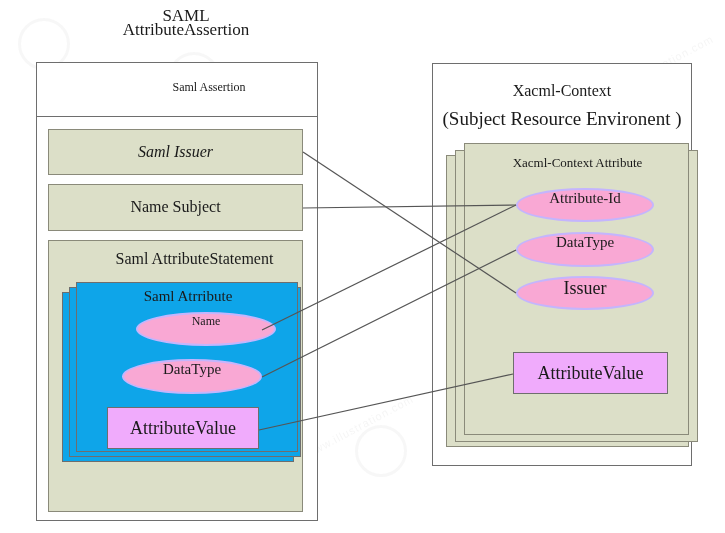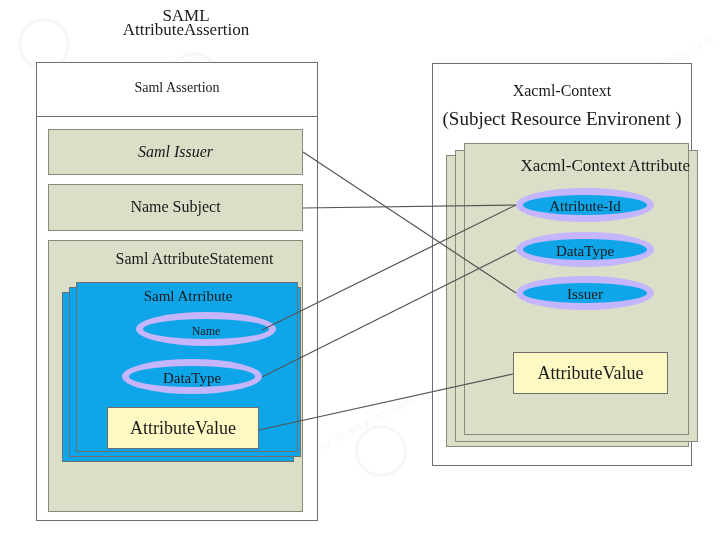--- a/index.html
+++ b/index.html
@@ -47,30 +47,30 @@
     text-align: center;
     line-height: 1.15;
   }
   .outer-white {
     background: #ffffff;
     border: 1px solid #6e6e6e;
     display: block;
   }
   .olive  { background: #dcdfc8; border: 1px solid #8a8a7a; }
   .gray   { background: #0ea5e9; border: 1px solid #6e6e6e; }
-  .white  { background: #fef9c3; border: 1px solid #6e6e6e; font-family: Liberation Serif, serif; }
+  .white  { background: #f0abfc; border: 1px solid #6e6e6e; font-family: Liberation Serif, serif; }
 
   .ellipse {
     position: absolute;
     box-sizing: border-box;
-    background: #0ea5e9;
-    border: 7px solid #c4b5fd;
+    background: #f9a8d4;
+    border: 2px solid #c4b5fd;
     border-radius: 50%;
     display: flex;
-    align-items: flex-end;
+    align-items: flex-start;
     justify-content: center;
     text-align: center;
   }
 
   .hdr-label {
     position: absolute;
     text-align: center;
     white-space: nowrap;
   }
 
@@ -96,21 +96,21 @@
   <div class="wm" style="left:600px; top:60px;">www.illustration.com</div>
   <div class="wm" style="left:175px; top:250px;">www.illustration.com</div>
 
   <div class="hdr-label" style="left:96px; top:6px; width:180px; font-size:17px;">SAML</div>
   <div class="hdr-label" style="left:86px; top:20px; width:200px; font-size:17px;">AttributeAssertion</div>
 
   <div class="box outer-white" style="left:36px; top:62px; width:282px; height:459px;">
   </div>
 
   <div style="position:absolute; left:36px; top:116px; width:282px; height:1px; background:#6e6e6e;"></div>
-  <div class="hdr-label" style="left:36px; top:80px; width:282px; font-size:14px;">Saml Assertion</div>
+  <div class="hdr-label" style="left:36px; top:80px; width:282px; font-size:12px;padding-left:32px;">Saml Assertion</div>
 
   <div class="box olive" style="left:48px; top:129px; width:255px; height:46px; font-size:16px;font-style:italic;">
     <span>Saml  Issuer</span>
   </div>
 
   <div class="box olive" style="left:48px; top:184px; width:255px; height:47px; font-size:16px;">
     <span>Name  Subject</span>
   </div>
 
   <div class="box olive" style="left:48px; top:240px; width:255px; height:272px; display:block;">
@@ -139,32 +139,32 @@
   <div class="box outer-white" style="left:432px; top:63px; width:260px; height:403px;">
   </div>
 
   <div class="hdr-label" style="left:432px; top:82px; width:260px; font-size:16px;">Xacml-Context</div>
   <div class="hdr-label" style="left:427px; top:108px; width:270px; font-size:19px;">(Subject Resource Environent )</div>
 
   <div class="box olive" style="left:446px; top:155px; width:243px; height:292px;"></div>
   <div class="box olive" style="left:455px; top:150px; width:243px; height:292px;"></div>
 
   <div class="box olive" style="left:464px; top:143px; width:225px; height:292px; display:block;">
-    <div class="hdr-label" style="left:0px; top:12px; width:225px; font-size:17px;text-align:right;">Xacml-Context  Attribute</div>
+    <div class="hdr-label" style="left:0px; top:12px; width:225px; font-size:13px;">Xacml-Context  Attribute</div>
   </div>
 
   <div class="ellipse" style="left:516px; top:188px; width:138px; height:34px; font-size:15px;">
     <span>Attribute-Id</span>
   </div>
 
   <div class="ellipse" style="left:516px; top:232px; width:138px; height:35px; font-size:15px;">
     <span>DataType</span>
   </div>
 
-  <div class="ellipse" style="left:516px; top:276px; width:138px; height:34px; font-size:15px;">
+  <div class="ellipse" style="left:516px; top:276px; width:138px; height:34px; font-size:18px;">
     <span>Issuer</span>
   </div>
 
   <div class="box white" style="left:513px; top:352px; width:155px; height:42px; font-size:18px;">
     <span>AttributeValue</span>
   </div>
 
   <svg class="links" viewBox="0 0 725 533" preserveAspectRatio="none">
 
     <line x1="303" y1="152" x2="516" y2="293"></line>

